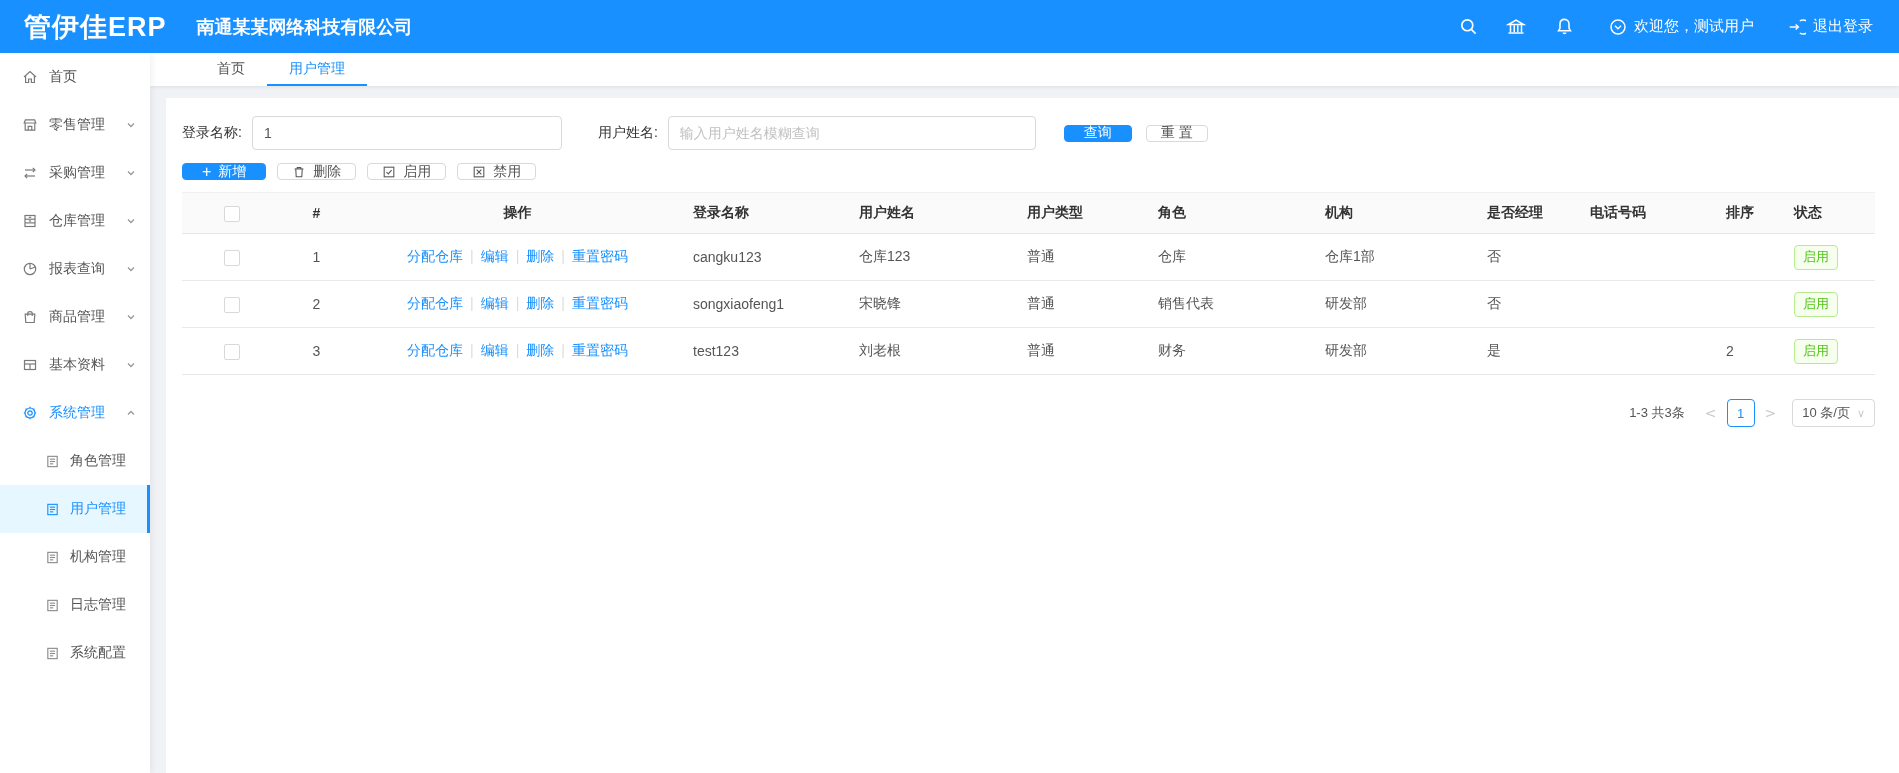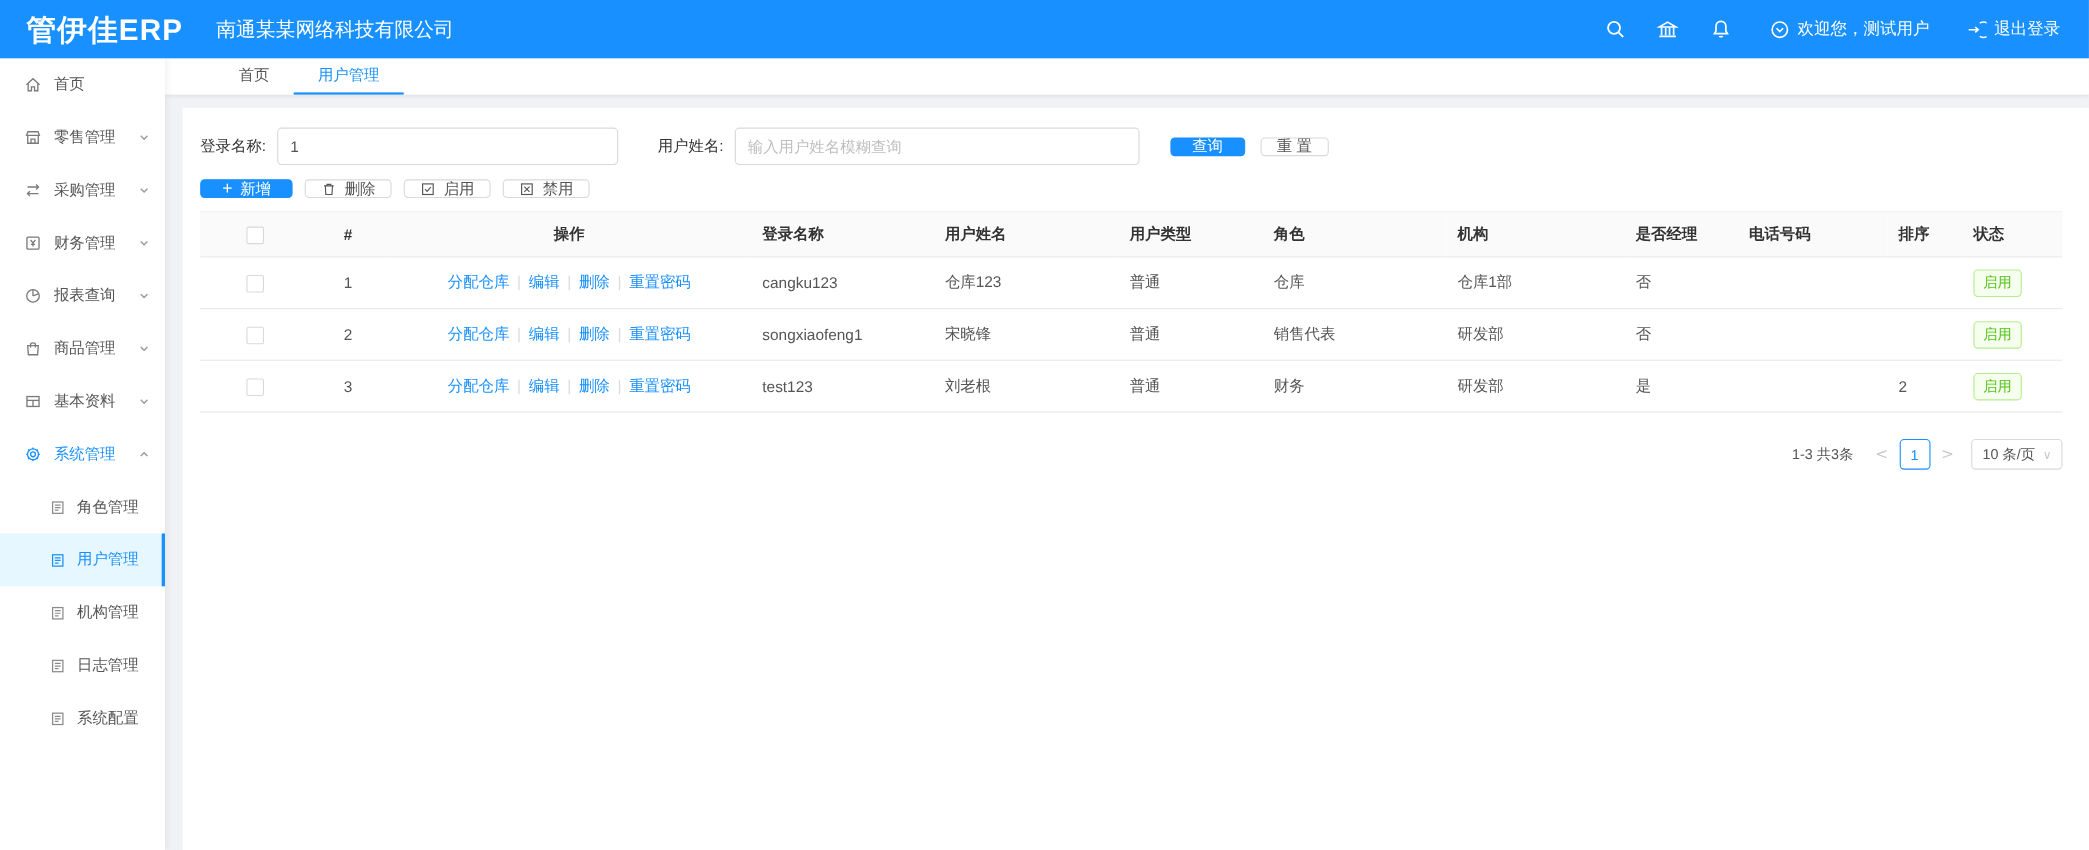--- a/index.html
+++ b/index.html
@@ -1,21 +1,21 @@
 <!DOCTYPE html>
 <html><head>
 <meta charset="utf-8">
 <style>
   * { margin:0; padding:0; box-sizing:border-box; }
   html,body { width:1899px; height:773px; font-family:"Liberation Sans", sans-serif; background:#f0f2f5; overflow:hidden; }
 
   
   .topbar { position:absolute; top:0; left:0; width:1899px; height:53px; background:#1890ff; display:flex; align-items:center; color:#fff; z-index:30; }
   .logo { padding-left:24px; font-size:27px; font-weight:bold; letter-spacing:1px; white-space:nowrap; }
-  .company { margin-left:30px; font-size:18px; font-weight:normal; white-space:nowrap; }
+  .company { margin-left:30px; font-size:18px; font-weight:bold; white-space:nowrap; }
   .topbar-right { margin-left:auto; display:flex; align-items:center; padding-right:26px; }
   .tb-icon-btn { width:22px; height:22px; margin-left:26px; cursor:pointer; display:flex; align-items:center; justify-content:center; }
   .tb-group { display:flex; align-items:center; margin-left:34px; font-size:15px; cursor:pointer; white-space:nowrap; }
   .tb-group svg { margin-right:7px; }
 
   
   .sidebar { position:absolute; top:53px; left:0; width:150px; height:720px; background:#fff; box-shadow:2px 0 6px rgba(0,21,41,.06); z-index:20; }
   .menu-item { height:48px; display:flex; align-items:center; padding:0 14px 0 22px; font-size:14px; color:#555; cursor:pointer; }
   .menu-item .mi-label { margin-left:11px; flex:1; }
   .menu-item .chev { color:#999; display:flex; }
@@ -157,37 +157,38 @@
     </span>
     <span class="mi-label">采购管理</span>
     <span class="chev">
         <svg width="10" height="10" viewBox="0 0 10 10" fill="none" stroke="currentColor" stroke-width="1.3">
           <polyline points="2,3.5 5,6.5 8,3.5"></polyline>
         </svg>
       </span>
   </div>
 
 
-
-  <div class="menu-item">
-    <span class="menu-icon">
-      <svg width="16" height="16" viewBox="0 0 16 16" fill="none" stroke="currentColor" stroke-width="1.2">
-          <rect x="2.5" y="2.5" width="11" height="11" rx="1"></rect>
-          <path d="M5.8 5.2 L8 7.8 L10.2 5.2"></path>
-          <line x1="8" y1="7.8" x2="8" y2="11"></line>
-          <line x1="6.2" y1="9.2" x2="9.8" y2="9.2"></line>
-        </svg>
-    </span>
-    <span class="mi-label">财务管理</span>
-    <span class="chev">
-        <svg width="10" height="10" viewBox="0 0 10 10" fill="none" stroke="currentColor" stroke-width="1.3">
-          <polyline points="2,3.5 5,6.5 8,3.5"></polyline>
-        </svg>
-      </span>
-  </div>
+  <div class="menu-item">
+    <span class="menu-icon">
+      <svg width="16" height="16" viewBox="0 0 16 16" fill="none" stroke="currentColor" stroke-width="1.2">
+          <rect x="3" y="2.5" width="10" height="11"></rect>
+          <line x1="3" y1="6.2" x2="13" y2="6.2"></line>
+          <line x1="3" y1="9.9" x2="13" y2="9.9"></line>
+          <line x1="6.8" y1="4.3" x2="9.2" y2="4.3"></line>
+          <line x1="6.8" y1="8" x2="9.2" y2="8"></line>
+        </svg>
+    </span>
+    <span class="mi-label">仓库管理</span>
+    <span class="chev">
+        <svg width="10" height="10" viewBox="0 0 10 10" fill="none" stroke="currentColor" stroke-width="1.3">
+          <polyline points="2,3.5 5,6.5 8,3.5"></polyline>
+        </svg>
+      </span>
+  </div>
+
 
   <div class="menu-item">
     <span class="menu-icon">
       <svg width="16" height="16" viewBox="0 0 16 16" fill="none" stroke="currentColor" stroke-width="1.2">
           <circle cx="8" cy="8" r="5.7"></circle>
           <line x1="8" y1="8" x2="8" y2="2.3"></line>
           <line x1="8" y1="8" x2="13.3" y2="6"></line>
         </svg>
     </span>
     <span class="mi-label">报表查询</span>

